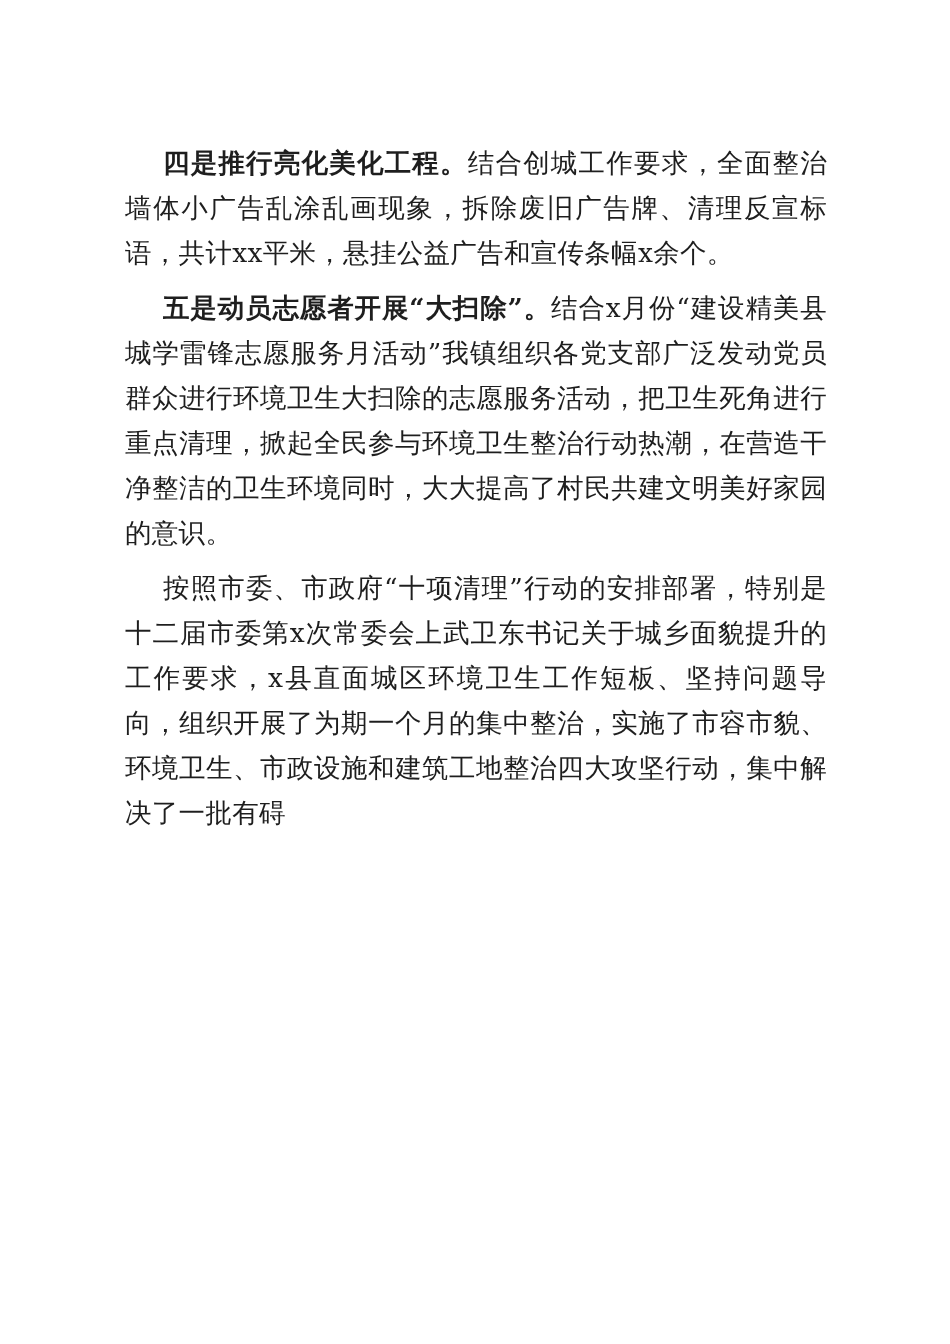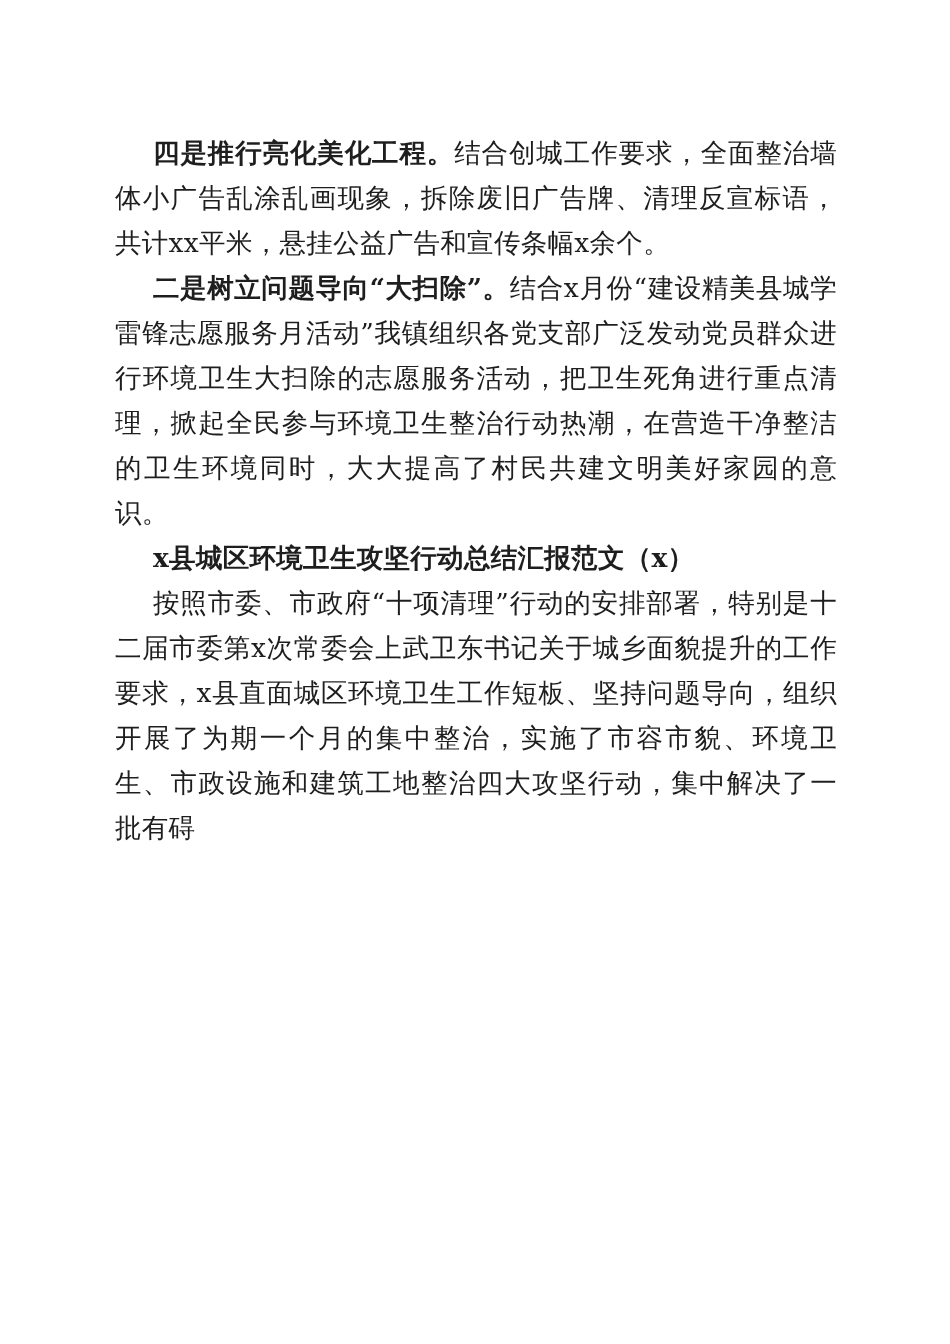--- a/index.html
+++ b/index.html
@@ -20,33 +20,32 @@
     width: 722px;
     font-family: "DejaVu Serif", "Liberation Serif", serif;
     font-size: 26.5px;
     line-height: 45px;
     color: #1e1e1e;
     text-align: justify;
     text-justify: inter-ideograph;
     letter-spacing: 0.3px;
   }
   .doc p {
-    margin: 0;
+    margin: 10px;
     padding: 0;
     text-indent: 38px;
   }
   .lead {
     font-weight: 700;
   }
 </style>
 </head>
 <body>
 
 <div class="doc">
   <p><strong class="lead">四是推行亮化美化工程。</strong><span>结合创城工作要求，全面整治墙体小广告乱涂乱画现象，拆除废旧广告牌、清理反宣标语，共计xx平米，悬挂公益广告和宣传条幅x余个。</span></p>
 
-  <p><strong class="lead">二是树立问题导向“大扫除”。</strong><span>结合x月份“建设精美县城学雷锋志愿服务月活动”我镇组织各党支部广泛发动党员群众进行环境卫生大扫除的志愿服务活动，把卫生死角进行重点清理，掀起全民参与环境卫生整治行动热潮，在营造干净整洁的卫生环境同时，大大提高了村民共建文明美好家园的意识。</span></p>
+  <p><strong class="lead">五是动员志愿者开展“大扫除”。</strong><span>结合x月份“建设精美县城学雷锋志愿服务月活动”我镇组织各党支部广泛发动党员群众进行环境卫生大扫除的志愿服务活动，把卫生死角进行重点清理，掀起全民参与环境卫生整治行动热潮，在营造干净整洁的卫生环境同时，大大提高了村民共建文明美好家园的意识。</span></p>
 
 
-  <p><strong class="lead">x县城区环境卫生攻坚行动总结汇报范文（x）</strong><span></span></p>
 
   <p><strong class="lead"></strong><span>按照市委、市政府“十项清理”行动的安排部署，特别是十二届市委第x次常委会上武卫东书记关于城乡面貌提升的工作要求，x县直面城区环境卫生工作短板、坚持问题导向，组织开展了为期一个月的集中整治，实施了市容市貌、环境卫生、市政设施和建筑工地整治四大攻坚行动，集中解决了一批有碍</span></p>
 </div>
 
 </body></html>

